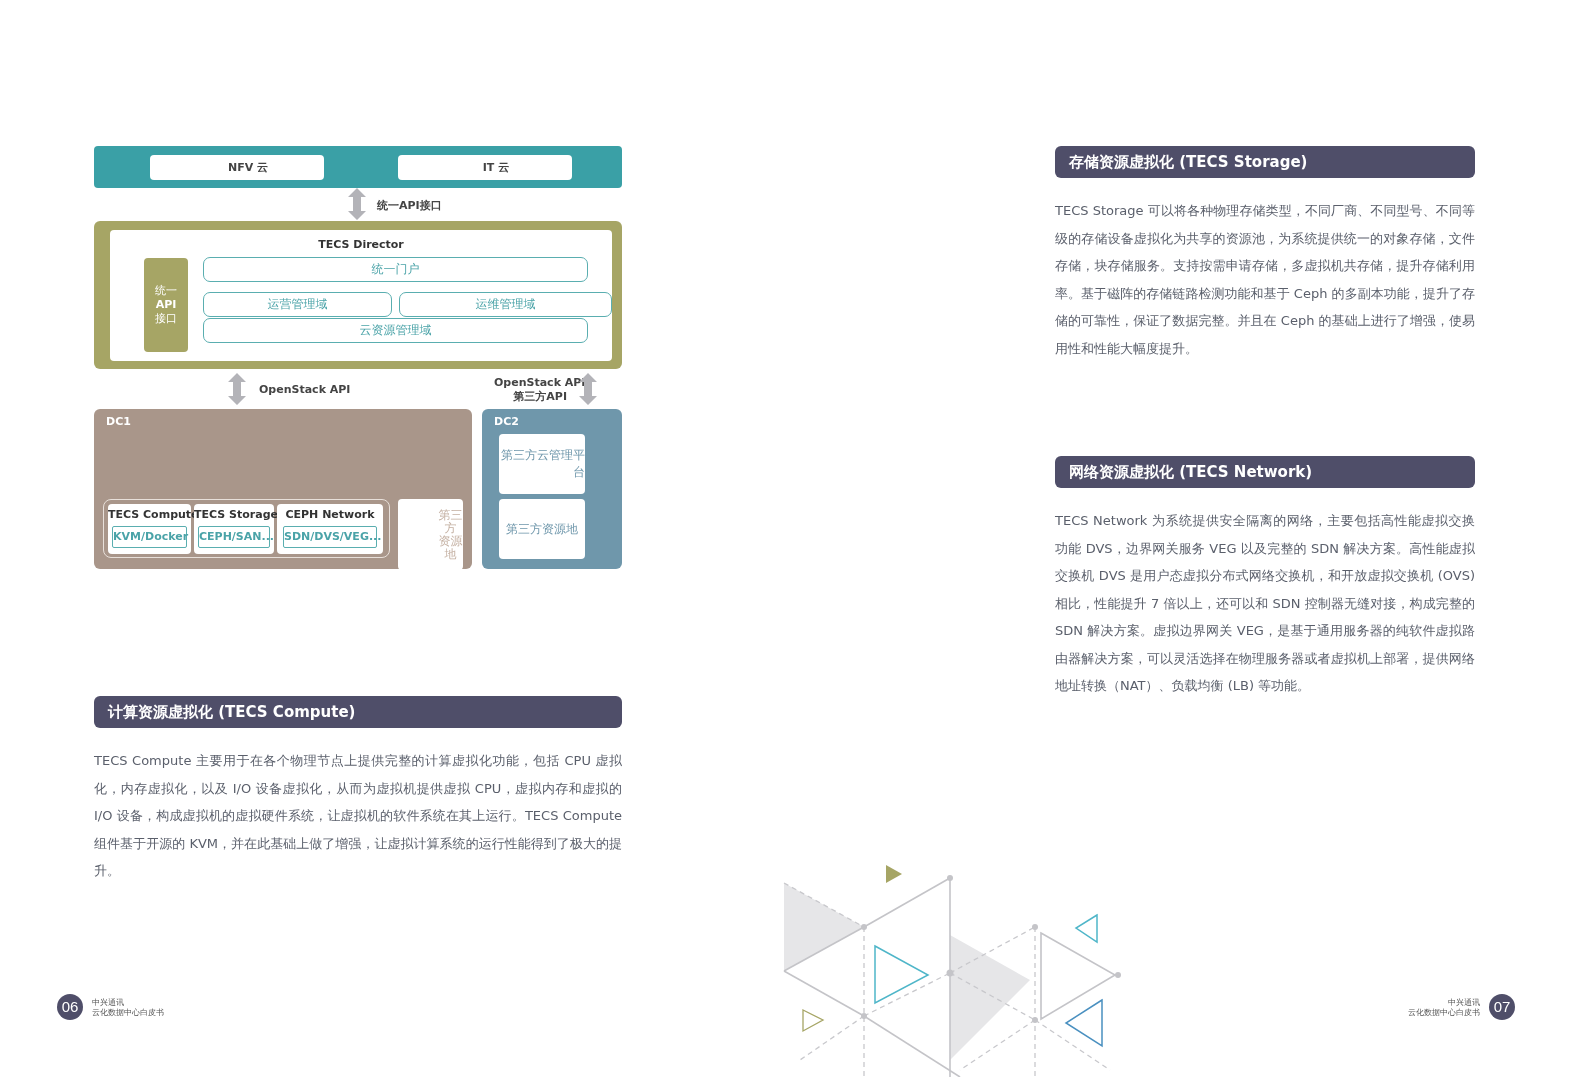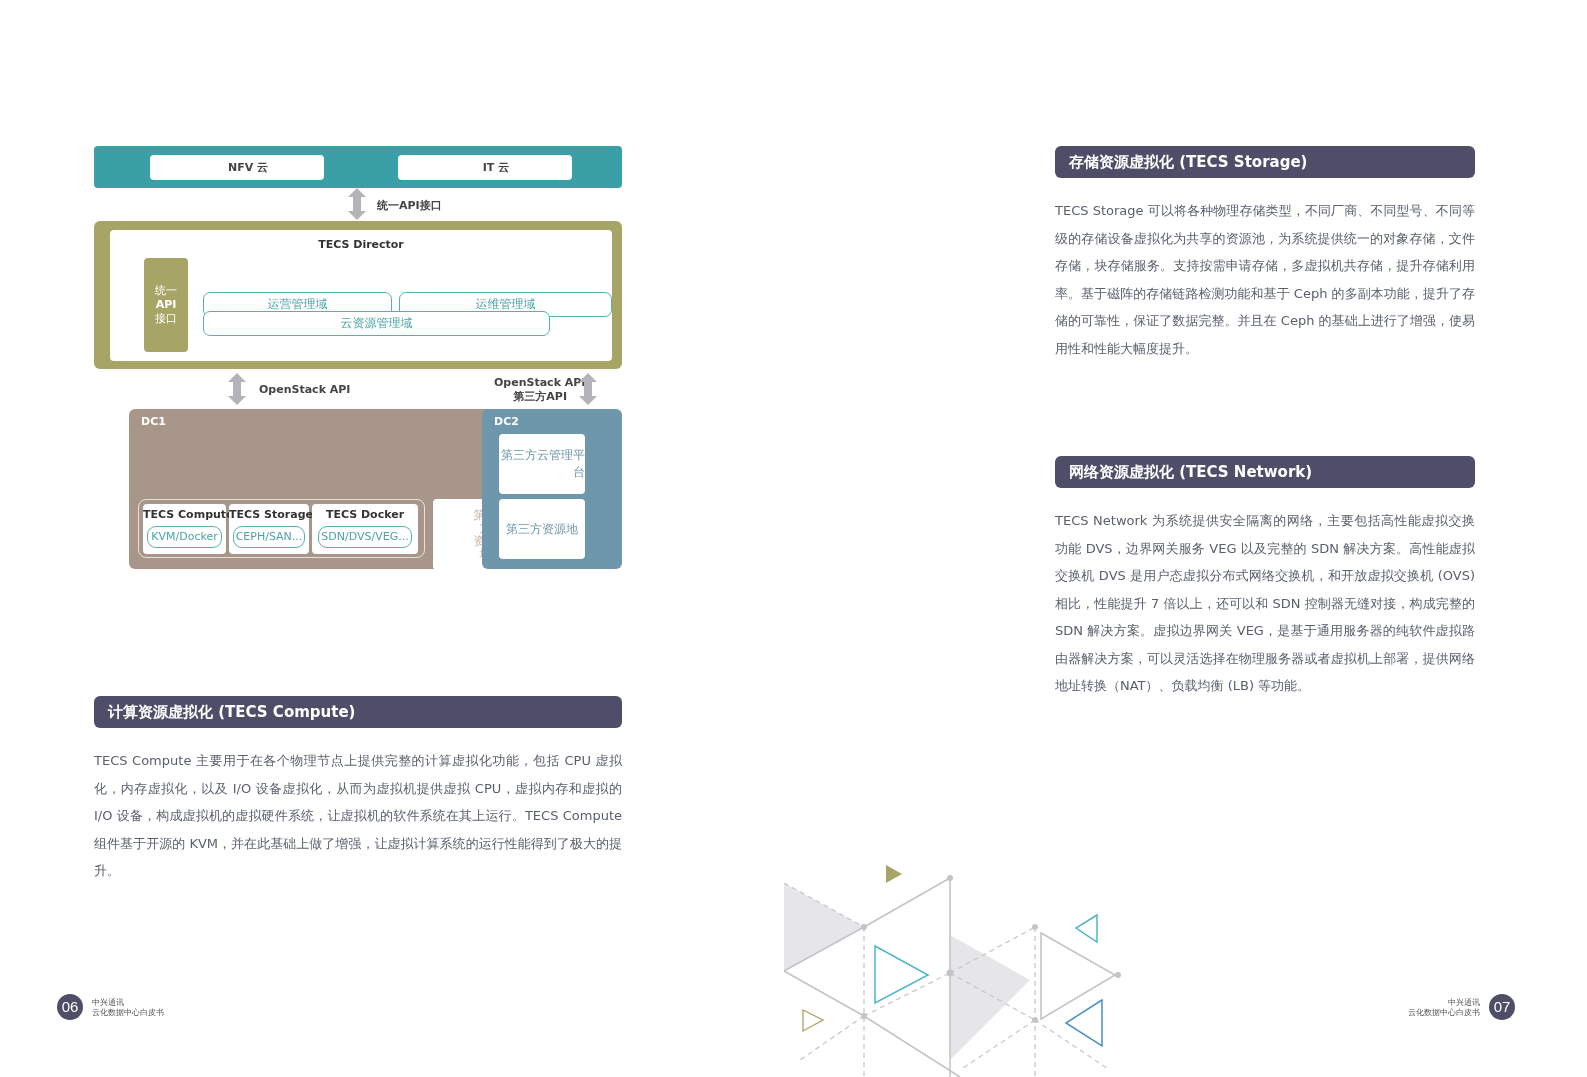--- a/index.html
+++ b/index.html
@@ -19,30 +19,30 @@
 
   .director-outer { left: 94px; top: 221px; width: 528px; height: 148px; background: #a6a565; border-radius: 6px; }
   .director-inner { left: 16px; top: 9px; width: 502px; height: 131px; background: #fff; border-radius: 4px; }
   .director-title { left: 0; right: 0; top: 8px; text-align: center; font-size: 11px; font-weight: bold; color: #333; }
   .api-block { left: 34px; top: 28px; width: 44px; height: 94px; background: #a6a565; border-radius: 4px;
     color: #fff; font-size: 11px; text-align: center; display: flex; flex-direction: column; justify-content: center; line-height: 14px; }
   .api-block b { font-weight: bold; }
   .teal-pill { border: 1.5px solid #5aaeb0; border-radius: 7px; background: #fff; color: #4aa3a8;
     font-size: 12px; text-align: center; height: 25px; line-height: 22px; }
 
-  .dc1 { left: 94px; top: 409px; width: 378px; height: 160px; background: #a9968a; border-radius: 6px; margin-left: 35px; }
+  .dc1 { left: 94px; top: 409px; width: 378px; height: 160px; background: #a9968a; border-radius: 6px; }
   .dc2 { left: 482px; top: 409px; width: 140px; height: 160px; background: #6f97ab; border-radius: 6px; }
   .dc-label { left: 12px; top: 6px; font-size: 11px; font-weight: bold; color: #fff; }
   .openstack-box { left: 12px; top: 25px; width: 357px; height: 56px; background: #fff; border-radius: 8px; }
   .openstack-title { left: 0; right: 0; top: 3px; text-align: center; font-size: 11px; font-weight: bold; color: #333; }
   .res-group { left: 9px; top: 90px; width: 287px; height: 59px; border: 1.5px solid #e8e0da; border-radius: 8px; }
   .res-card { top: 4px; height: 50px; background: #fff; border-radius: 4px; }
   .res-title { left: 0; right: 0; top: 4px; text-align: center; font-size: 11px; font-weight: bold; color: #333; white-space: nowrap; }
-  .res-chip { left: 4px; right: 4px; top: 22px; height: 22px; border: 1.5px solid #5aaeb0; border-radius: 9px;
-    color: #4aa3a8; font-size: 11px; font-weight: normal; text-align: center; line-height: 19px; white-space: nowrap; }
+  .res-chip { left: 4px; right: 4px; top: 22px; height: 22px; border: 1.5px solid #5aaeb0; border-radius: 2px;
+    color: #4aa3a8; font-size: 11px; font-weight: bold; text-align: center; line-height: 19px; white-space: nowrap; }
   .third-local { left: 304px; top: 90px; width: 65px; height: 71px; background: #fff; border-radius: 4px;
     color: #c4b0a2; font-size: 12px; text-align: center; display: flex; flex-direction: column; justify-content: center; line-height: 13px; padding-left: 40px; }
   .dc2-card { left: 17px; width: 86px; background: #fff; border-radius: 4px; color: #6f97ab; font-size: 12px;
     text-align: right; display: flex; align-items: center; justify-content: center; }
 
   
   .sec-header { height: 32px; background: #4f4e69; border-radius: 6px; color: #fff; font-size: 15px; font-weight: bold;
     padding-left: 14px; line-height: 32px; white-space: nowrap; }
   .body-text { font-size: 13px; line-height: 27.5px; color: #5a5f6b; text-align: justify; }
 
@@ -67,23 +67,24 @@
 <div class="abs arrow-label" style="left:377px; top:198px;">统一API接口</div>
 
 <div class="abs director-outer">
   <div class="abs director-inner">
     <div class="abs director-title">TECS Director</div>
     <div class="abs api-block">
       <span>统一</span>
       <b>API</b>
       <span>接口</span>
     </div>
+    <div class="abs teal-pill" style="left:93px; top:27px; width:385px;">统一门户</div>
     <div class="abs teal-pill" style="left:93px; top:62px; width:189px;">运营管理域</div>
     <div class="abs teal-pill" style="left:289px; top:62px; width:213px;">运维管理域</div>
-    <div class="abs teal-pill" style="left:93px; top:81px; width:347px;">云资源管理域</div>
+    <div class="abs teal-pill" style="left:93px; top:88px; width:385px;">云资源管理域</div>
   </div>
 </div>
 
 <div class="abs arrow-v" style="left:228px; top:373px;">
   <svg width="18" height="32" viewBox="0 0 18 32">
       <polygon points="9,0 18,9 13,9 13,23 18,23 9,32 0,23 5,23 5,9 0,9" fill="#b3b3b8"></polygon>
     </svg>
 </div>
 <div class="abs arrow-label" style="left:259px; top:383px;">OpenStack API</div>
 
@@ -102,21 +103,21 @@
   <div class="abs res-group">
     <div class="abs res-card" style="left:4px; width:83px;">
       <div class="abs res-title">TECS Compute</div>
       <div class="abs res-chip">KVM/Docker</div>
     </div>
     <div class="abs res-card" style="left:90px; width:80px;">
       <div class="abs res-title">TECS Storage</div>
       <div class="abs res-chip">CEPH/SAN...</div>
     </div>
     <div class="abs res-card" style="left:173px; width:106px;">
-      <div class="abs res-title">TECS Docker</div>
+      <div class="abs res-title">CEPH Network</div>
       <div class="abs res-chip" style="left:6px; right:6px;">SDN/DVS/VEG...</div>
     </div>
   </div>
   <div class="abs third-local">
     <span>第三方</span>
     <span>资源地</span>
   </div>
 </div>
 
 <div class="abs dc2">

